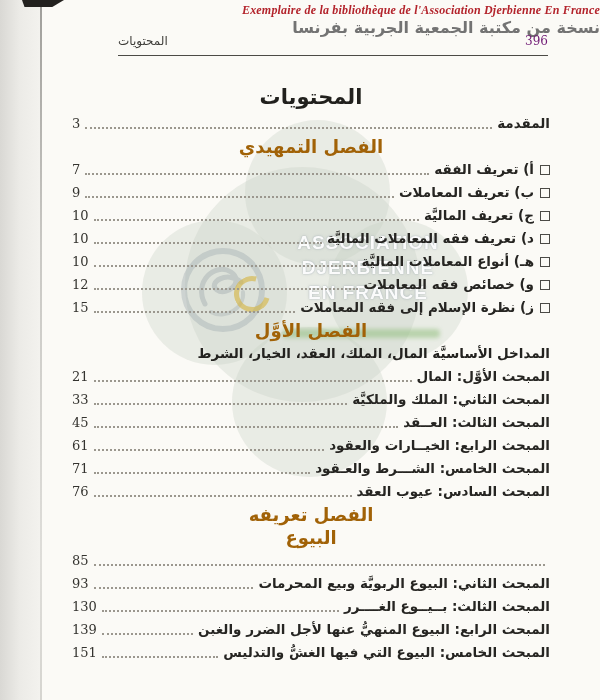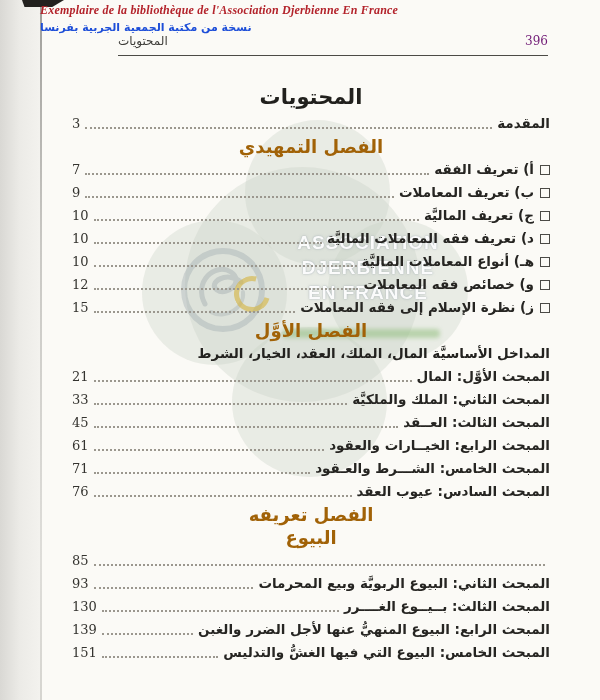--- a/index.html
+++ b/index.html
@@ -8,24 +8,24 @@
 
   
   .edge-left{position:absolute;left:0;top:0;width:40px;height:700px;
     background:linear-gradient(90deg,#d9d8d4,#ecebe7 50%,#f3f2ee);}
   .edge-line{position:absolute;left:40px;top:0;width:2px;height:700px;
     background:linear-gradient(180deg,#8f8e8a,#c0bfbb 35%,#d9d8d4 80%,#cfcec9);opacity:.85;}
   .corner-wedge{position:absolute;left:22px;top:0;width:42px;height:7px;background:#23211f;
     clip-path:polygon(0 0,100% 0,72% 100%,6% 100%);}
 
   
-  .stamp-block{position:absolute;top:3px;left:40px;right:16px;text-align:left;z-index:2;}
+  .stamp-block{position:absolute;top:3px;left:40px;right:0;text-align:right;z-index:2;}
   .stamp-fr{font-family:"Liberation Serif",serif;font-weight:bold;font-style:italic;
     font-size:12px;color:#b3232b;letter-spacing:.2px;}
-  .stamp-ar{direction:rtl;font-weight:bold;font-size:11px;color:#1d4ed8;line-height:19px;}
+  .stamp-ar{direction:rtl;font-weight:bold;font-size:16px;color:#737373;line-height:19px;}
 
   
   .running-header{position:absolute;top:34px;left:118px;right:52px;display:flex;
     justify-content:space-between;align-items:flex-end;z-index:2;}
   .rh-title{direction:rtl;font-size:12px;color:#3f3e3a;}
   .rh-page{font-family:"DejaVu Serif",serif;font-size:12px;color:#701a75;}
   .rule{position:absolute;top:55px;left:118px;right:52px;border-top:1.6px solid #4c4b46;z-index:2;}
 
   
   .watermark{position:absolute;left:160px;top:132px;width:300px;height:335px;z-index:1;}

